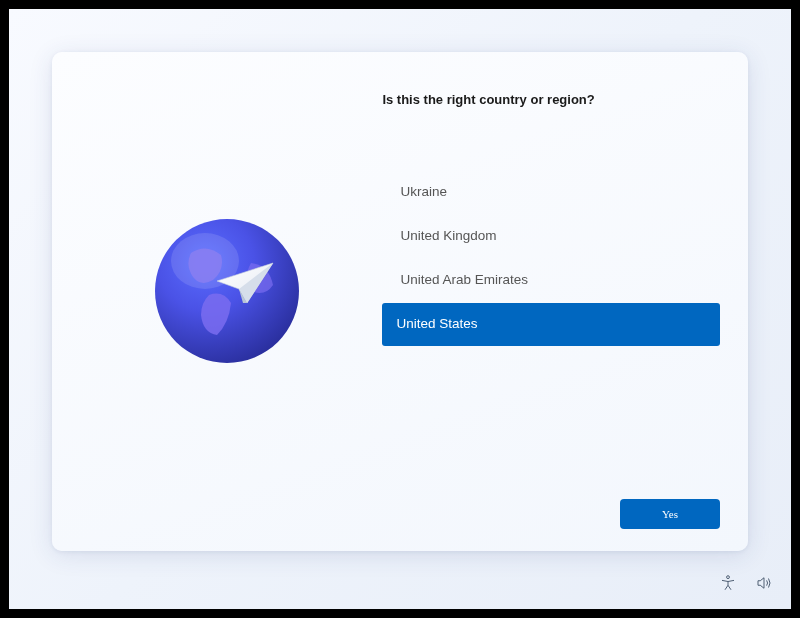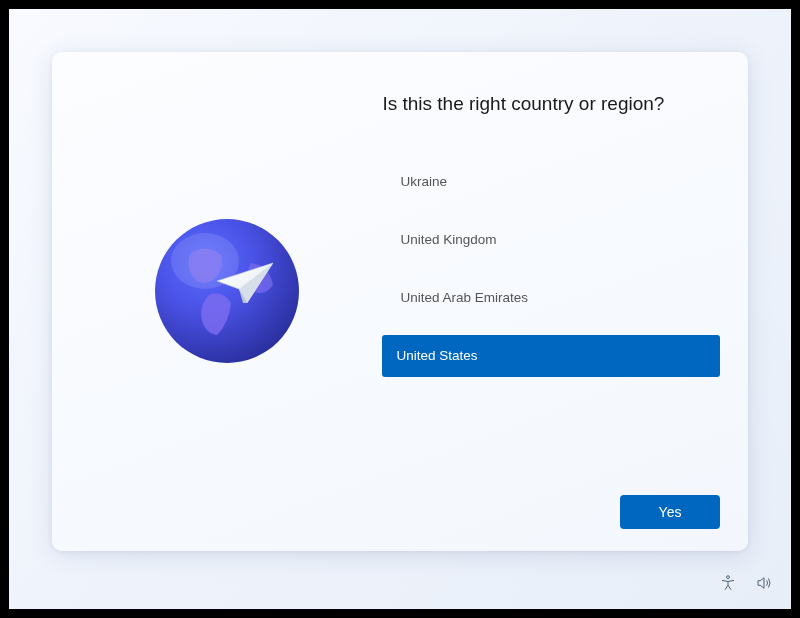--- a/index.html
+++ b/index.html
@@ -46,30 +46,30 @@
       height: 152px;
       position: relative;
     }
     .content-col {
       flex: 1;
       display: flex;
       flex-direction: column;
       padding-left: 8px;
     }
     .page-title {
-      font-size: 19px;
-      font-weight: 400;
+      font-size: 13px;
+      font-weight: 700;
       color: #1a1a1a;
-      margin-bottom: 44px;
+      margin-bottom: 62px;
       line-height: 1.3;
     }
     .country-list {
       display: flex;
       flex-direction: column;
-      gap: 16px;
+      gap: 2px;
     }
     .country-item {
       padding: 13px 18px;
       font-size: 13.5px;
       color: #555;
       border-radius: 3px;
       cursor: pointer;
       line-height: 1.2;
     }
     .country-item.selected {
@@ -82,22 +82,22 @@
       display: flex;
       justify-content: flex-end;
       padding-top: 12px;
     }
     .primary-button {
       background: #0067c0;
       color: #fff;
       border: none;
       border-radius: 4px;
       padding: 9px 34px;
-      font-size: 14px;
-      font-family: Liberation Sans, sans-serif;
+      font-size: 11px;
+      font-family: Liberation Serif, serif;
       cursor: pointer;
       min-width: 100px;
     }
     .taskbar-icons {
       position: absolute;
       right: 18px;
       bottom: 13px;
       display: flex;
       gap: 18px;
       align-items: center;

